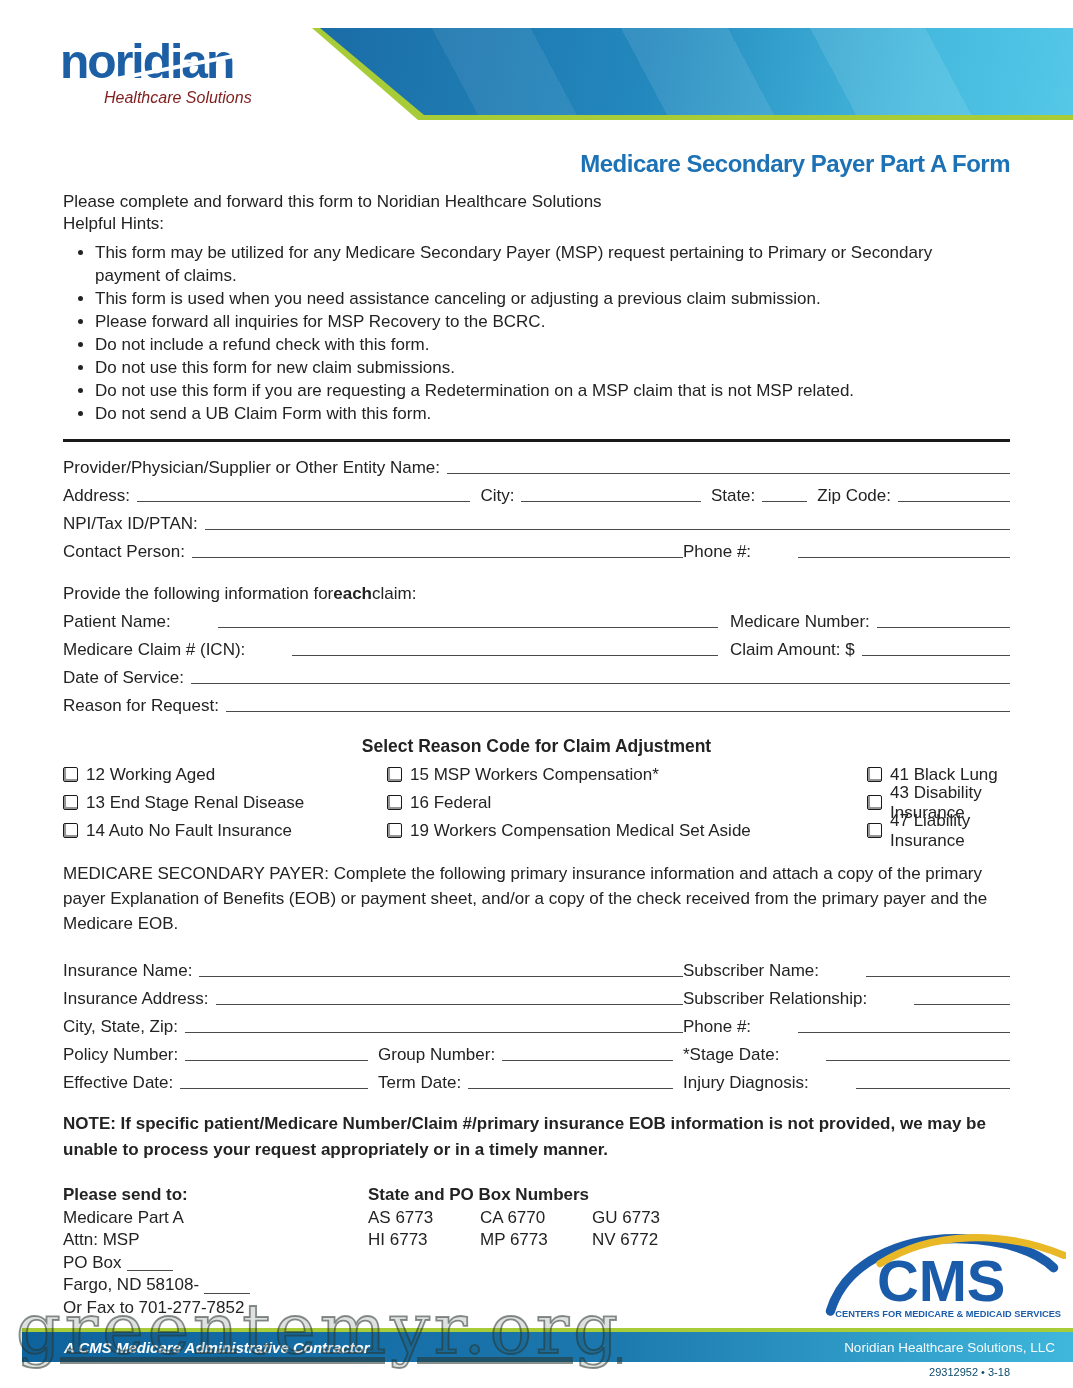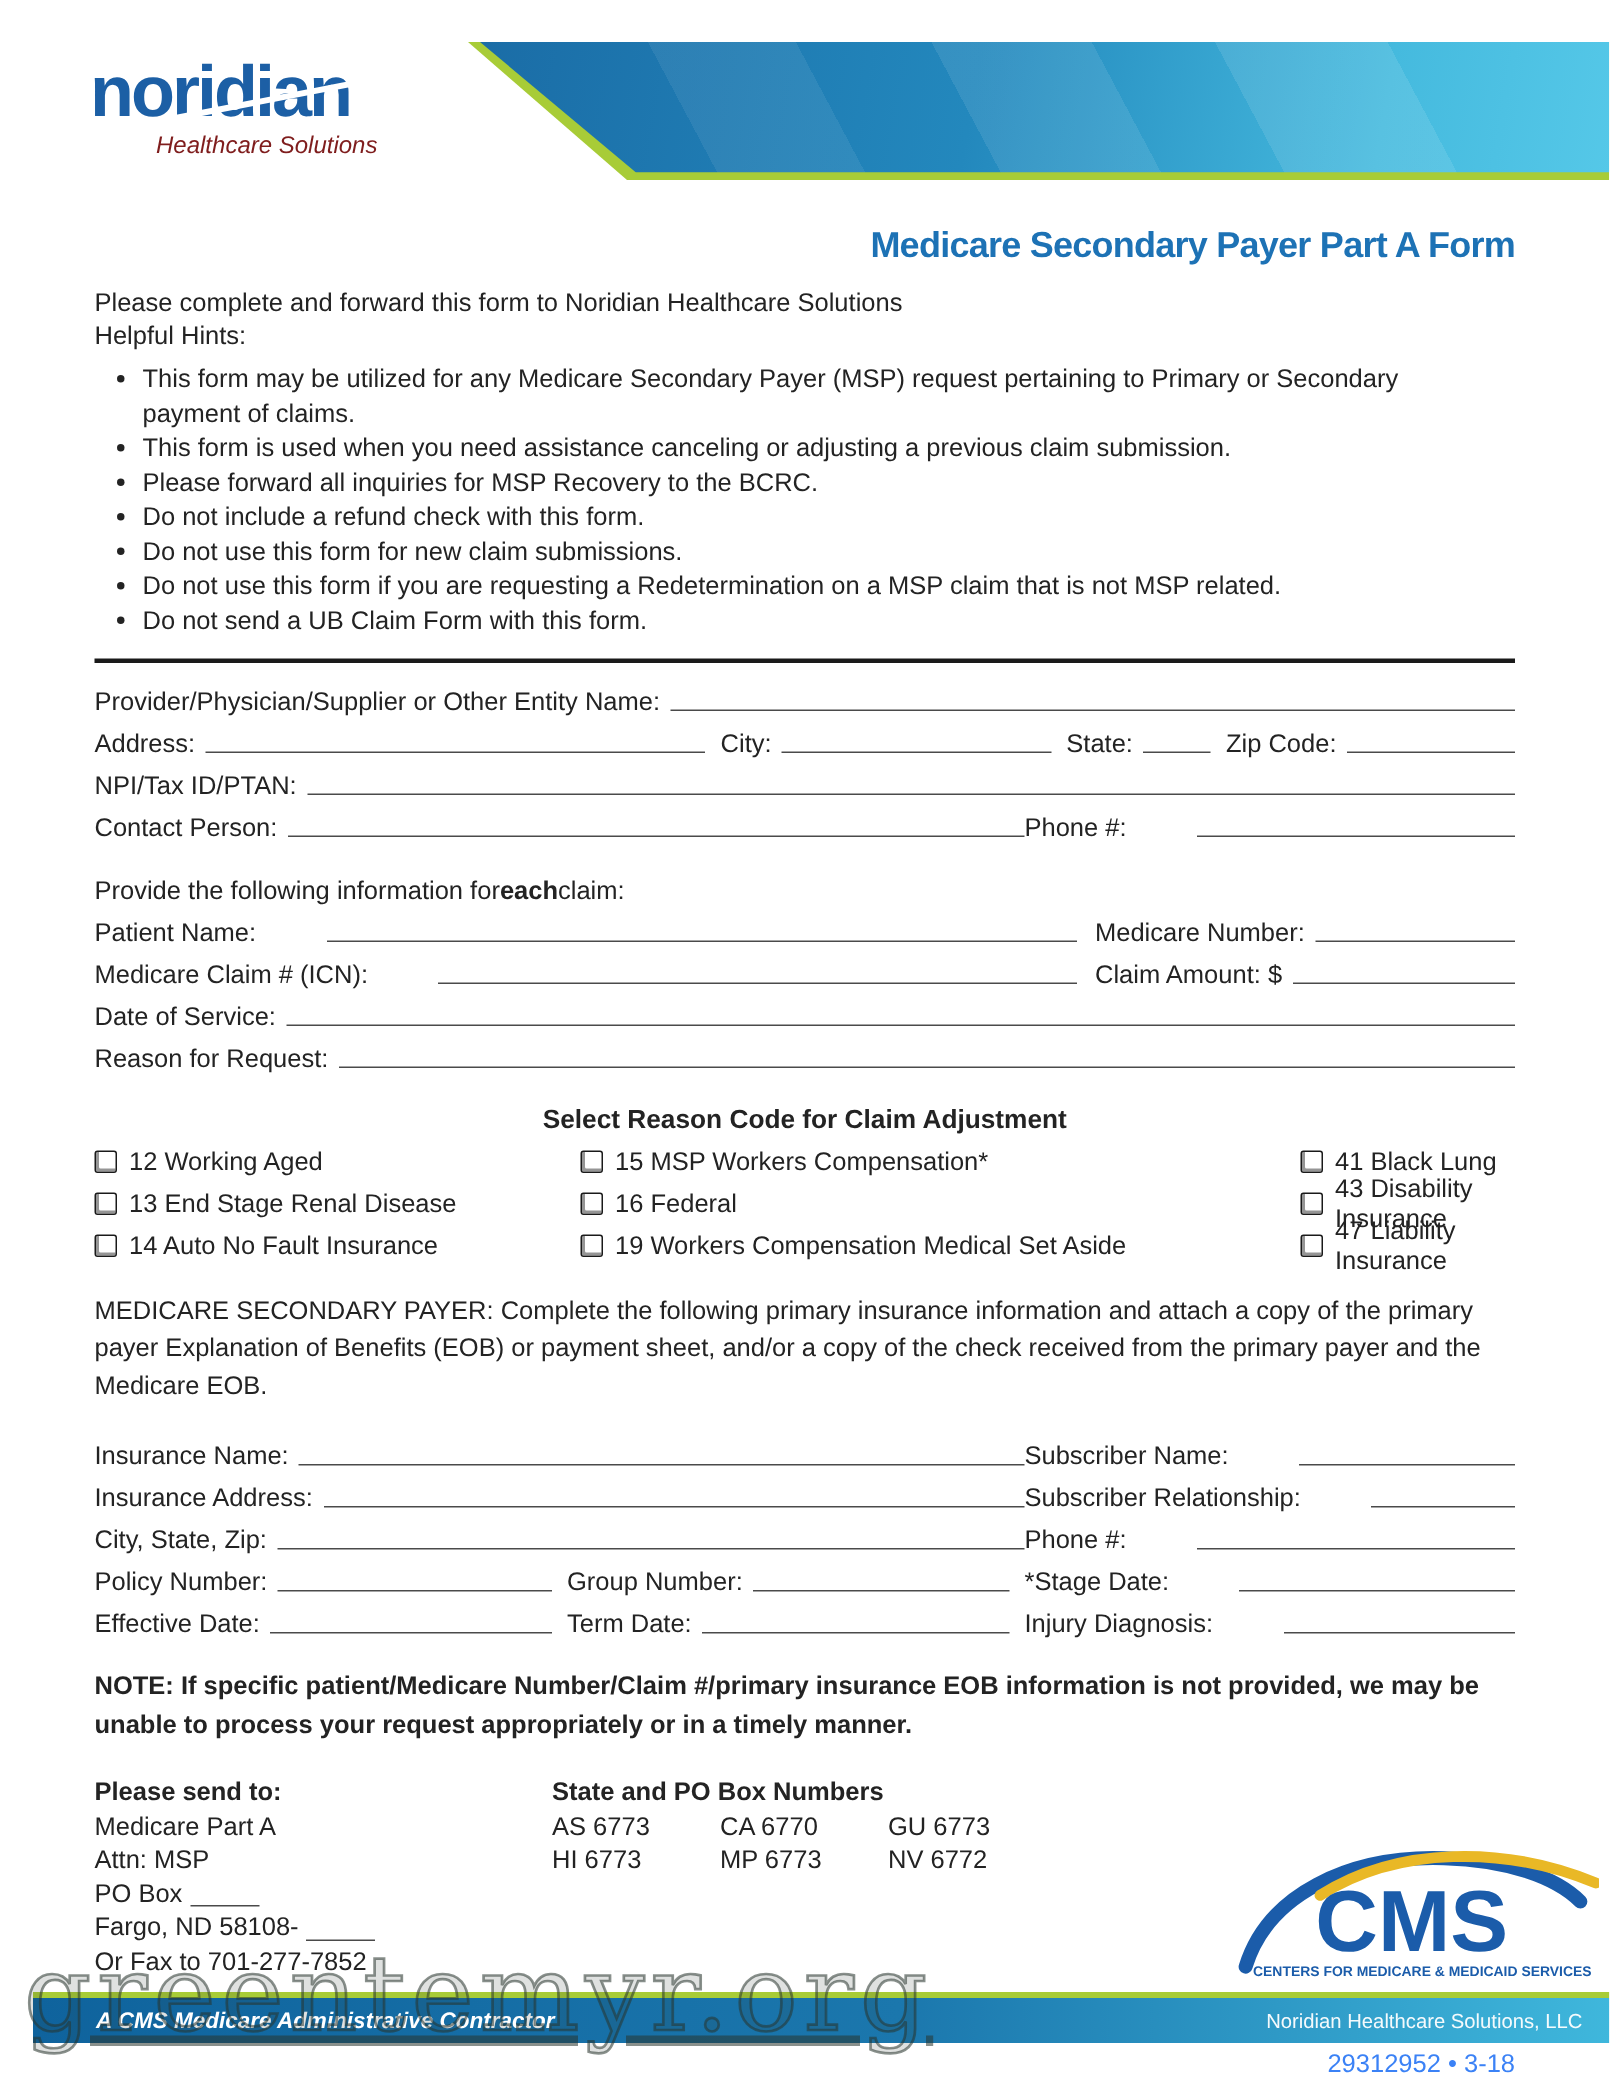--- a/index.html
+++ b/index.html
@@ -77,21 +77,21 @@
   .cms-logo{position:absolute;left:818px;top:1228px;width:248px;height:96px;}
 
   
   .footer-bar{position:absolute;left:22px;right:0;top:1328px;height:34px;
     border-top:4px solid var(--lime,#a8cc37);
     background:linear-gradient(90deg,var(--footer_dark,#0f639d) 0%,#1b77ad 55%,var(--footer_light,#3fb7dc) 100%);
     display:flex;align-items:center;justify-content:space-between;
     padding:0 18px 0 42px;color:#fff;}
   .footer-left{font-size:15px;font-weight:bold;font-style:italic;}
   .footer-right{font-size:13.5px;opacity:.95;}
-  .doc-code{position:absolute;right:63px;top:1366px;font-size:17px;color:#3b82f6;}
+  .doc-code{position:absolute;right:63px;top:1366px;font-size:11px;color:#0c4a6e;}
 
   .watermark{position:absolute;left:16px;top:1288px;z-index:5;
     font-family:"DejaVu Serif",serif;font-size:70px;letter-spacing:4px;
     color:rgba(40,52,46,.15);-webkit-text-stroke:1.8px rgba(40,52,46,.55);
     pointer-events:none;text-decoration:underline;}
 </style>
 </head>
 <body>
 
 <div class="page">

